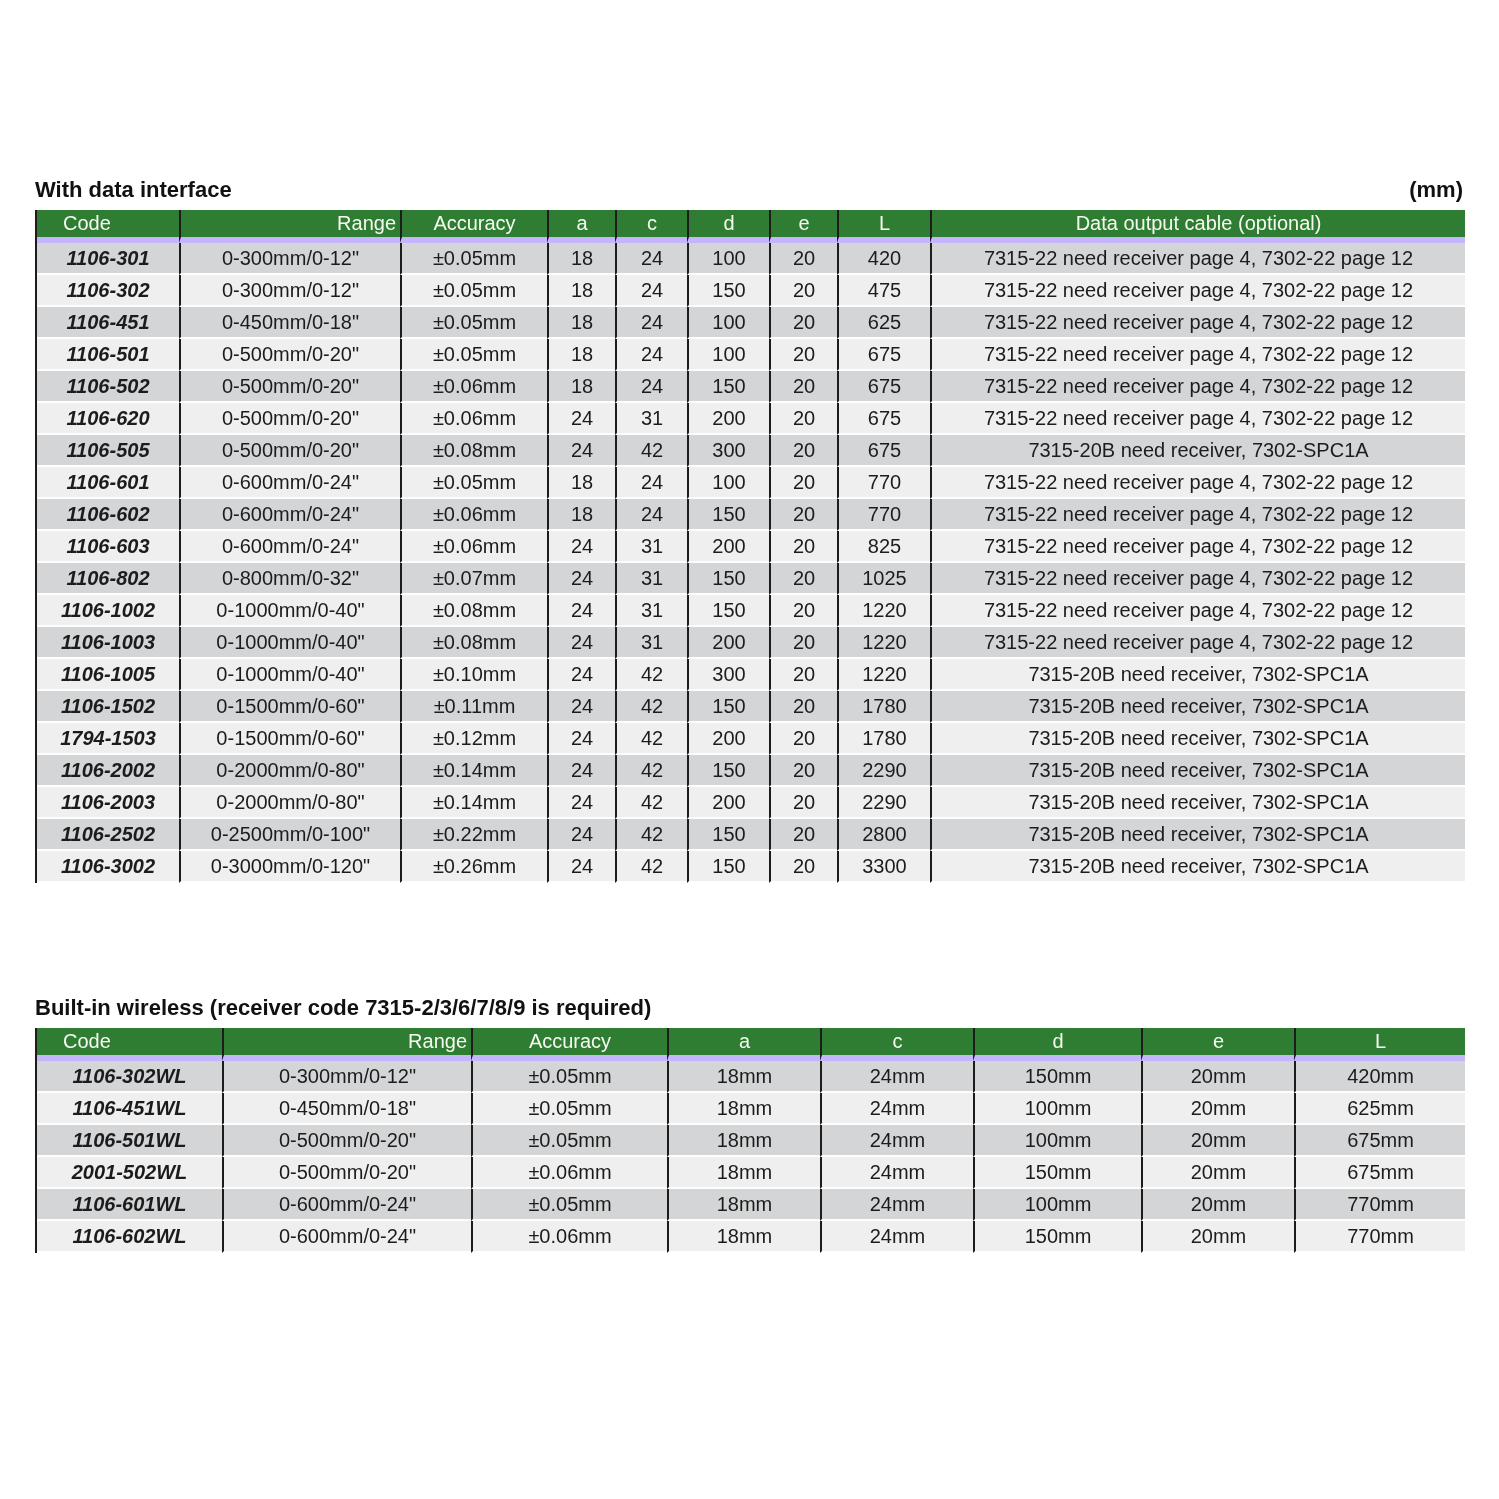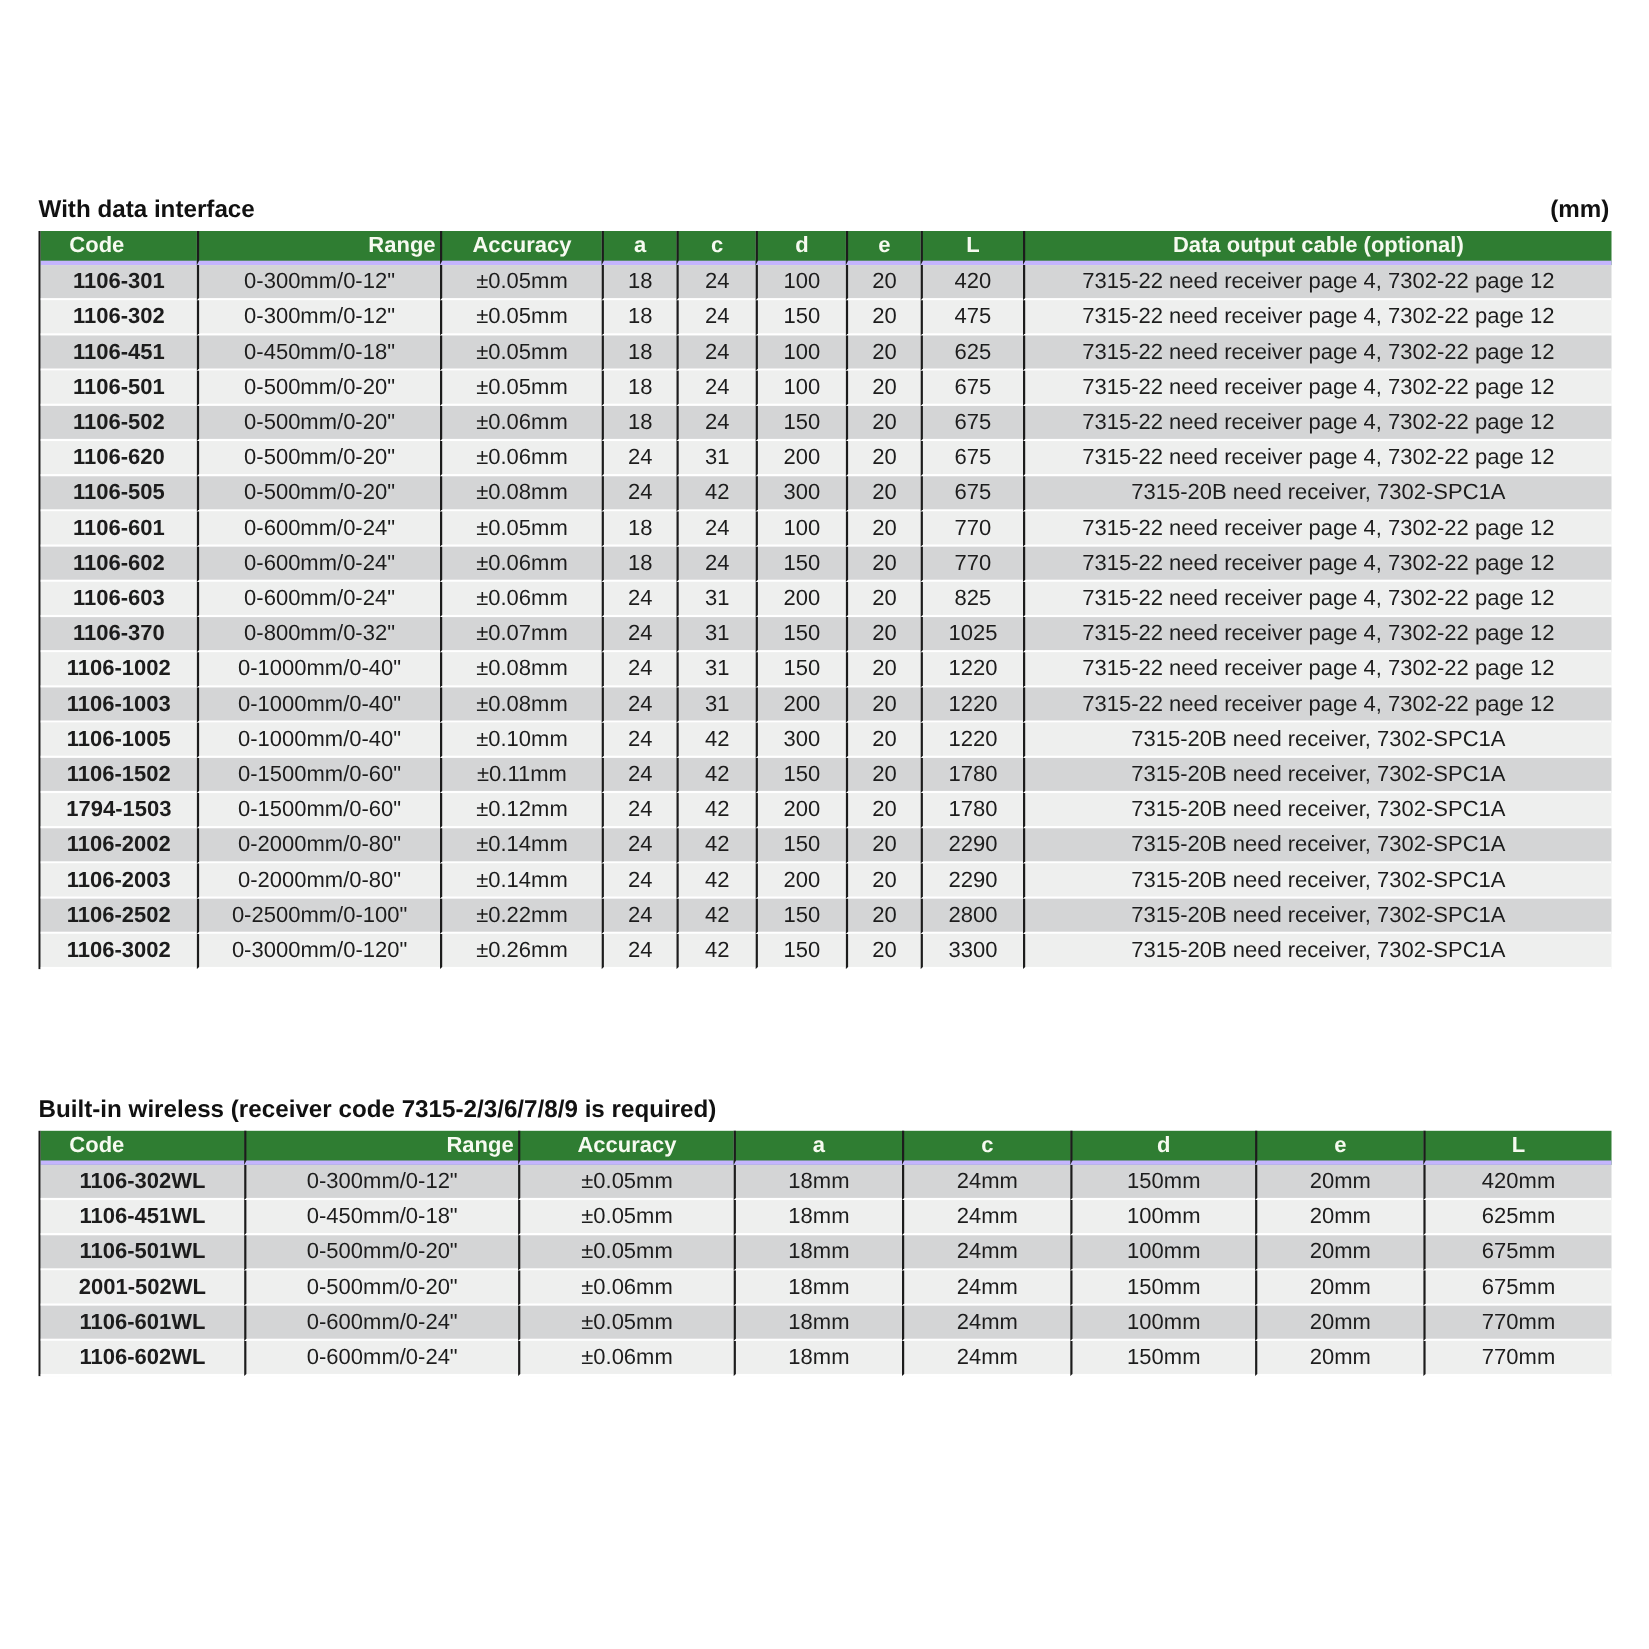--- a/index.html
+++ b/index.html
@@ -17,38 +17,38 @@
     font-size: 22px; font-weight: bold; color: #111;
     margin-bottom: 7px;
   }
   table.spec {
     border-collapse: separate; border-spacing: 0;
     table-layout: fixed; width: 1428px;
     border-left: 2px solid #1c1c1c;
   }
   table.spec th {
     background: #2f7d32; color: #f6faf0;
-    font-size: 20px; font-weight: bold;
+    font-size: 20px; font-weight: normal;
     height: 27px; padding: 0 4px;
     text-align: center; vertical-align: middle;
-    border-bottom: 4px solid #c4b5fd;
+    border-bottom: 6px solid #c4b5fd;
     overflow: hidden; white-space: nowrap;
   }
   table.spec td {
     font-size: 20px; height: 30px; padding: 0 4px;
     text-align: center; vertical-align: middle;
     border-bottom: 2px solid #ffffff;
     color: #1c1c1c;
     overflow: hidden; white-space: nowrap;
   }
   table.spec th:not(:first-child),
   table.spec td:not(:first-child) { border-left: 2px solid #1c1c1c; }
   table.spec tbody tr:nth-child(odd) td { background: #d4d5d6; }
   table.spec tbody tr:nth-child(even) td { background: #eeefee; }
-  table.spec td[data-col="code"] { font-weight: bold; }
+  table.spec td[data-col="code"] { font-weight: bold; font-style: italic; }
   table.spec th[data-col="code"] { text-align: left; padding-left: 26px; }
   table.spec th[data-col="range"] { text-align: right; padding-left: 32px; }
   table.spec td[data-col="cable"] b { font-weight: normal; }
 </style>
 </head>
 <body>
 
 <div class="block block-1">
   <div class="title-row">
     <span>With data interface</span>
@@ -184,21 +184,21 @@
           <td data-col="range">0-600mm/0-24"</td>
           <td data-col="accuracy">±0.06mm</td>
           <td data-col="a">24</td>
           <td data-col="c">31</td>
           <td data-col="d">200</td>
           <td data-col="e">20</td>
           <td data-col="l">825</td>
           <td data-col="cable"><b>7315-22 need receiver</b><span> page 4, </span><b>7302-22</b><span> page 12</span></td>
         </tr>
         <tr>
-          <td data-col="code">1106-370</td>
+          <td data-col="code">1106-802</td>
           <td data-col="range">0-800mm/0-32"</td>
           <td data-col="accuracy">±0.07mm</td>
           <td data-col="a">24</td>
           <td data-col="c">31</td>
           <td data-col="d">150</td>
           <td data-col="e">20</td>
           <td data-col="l">1025</td>
           <td data-col="cable"><b>7315-22 need receiver</b><span> page 4, </span><b>7302-22</b><span> page 12</span></td>
         </tr>
         <tr>

